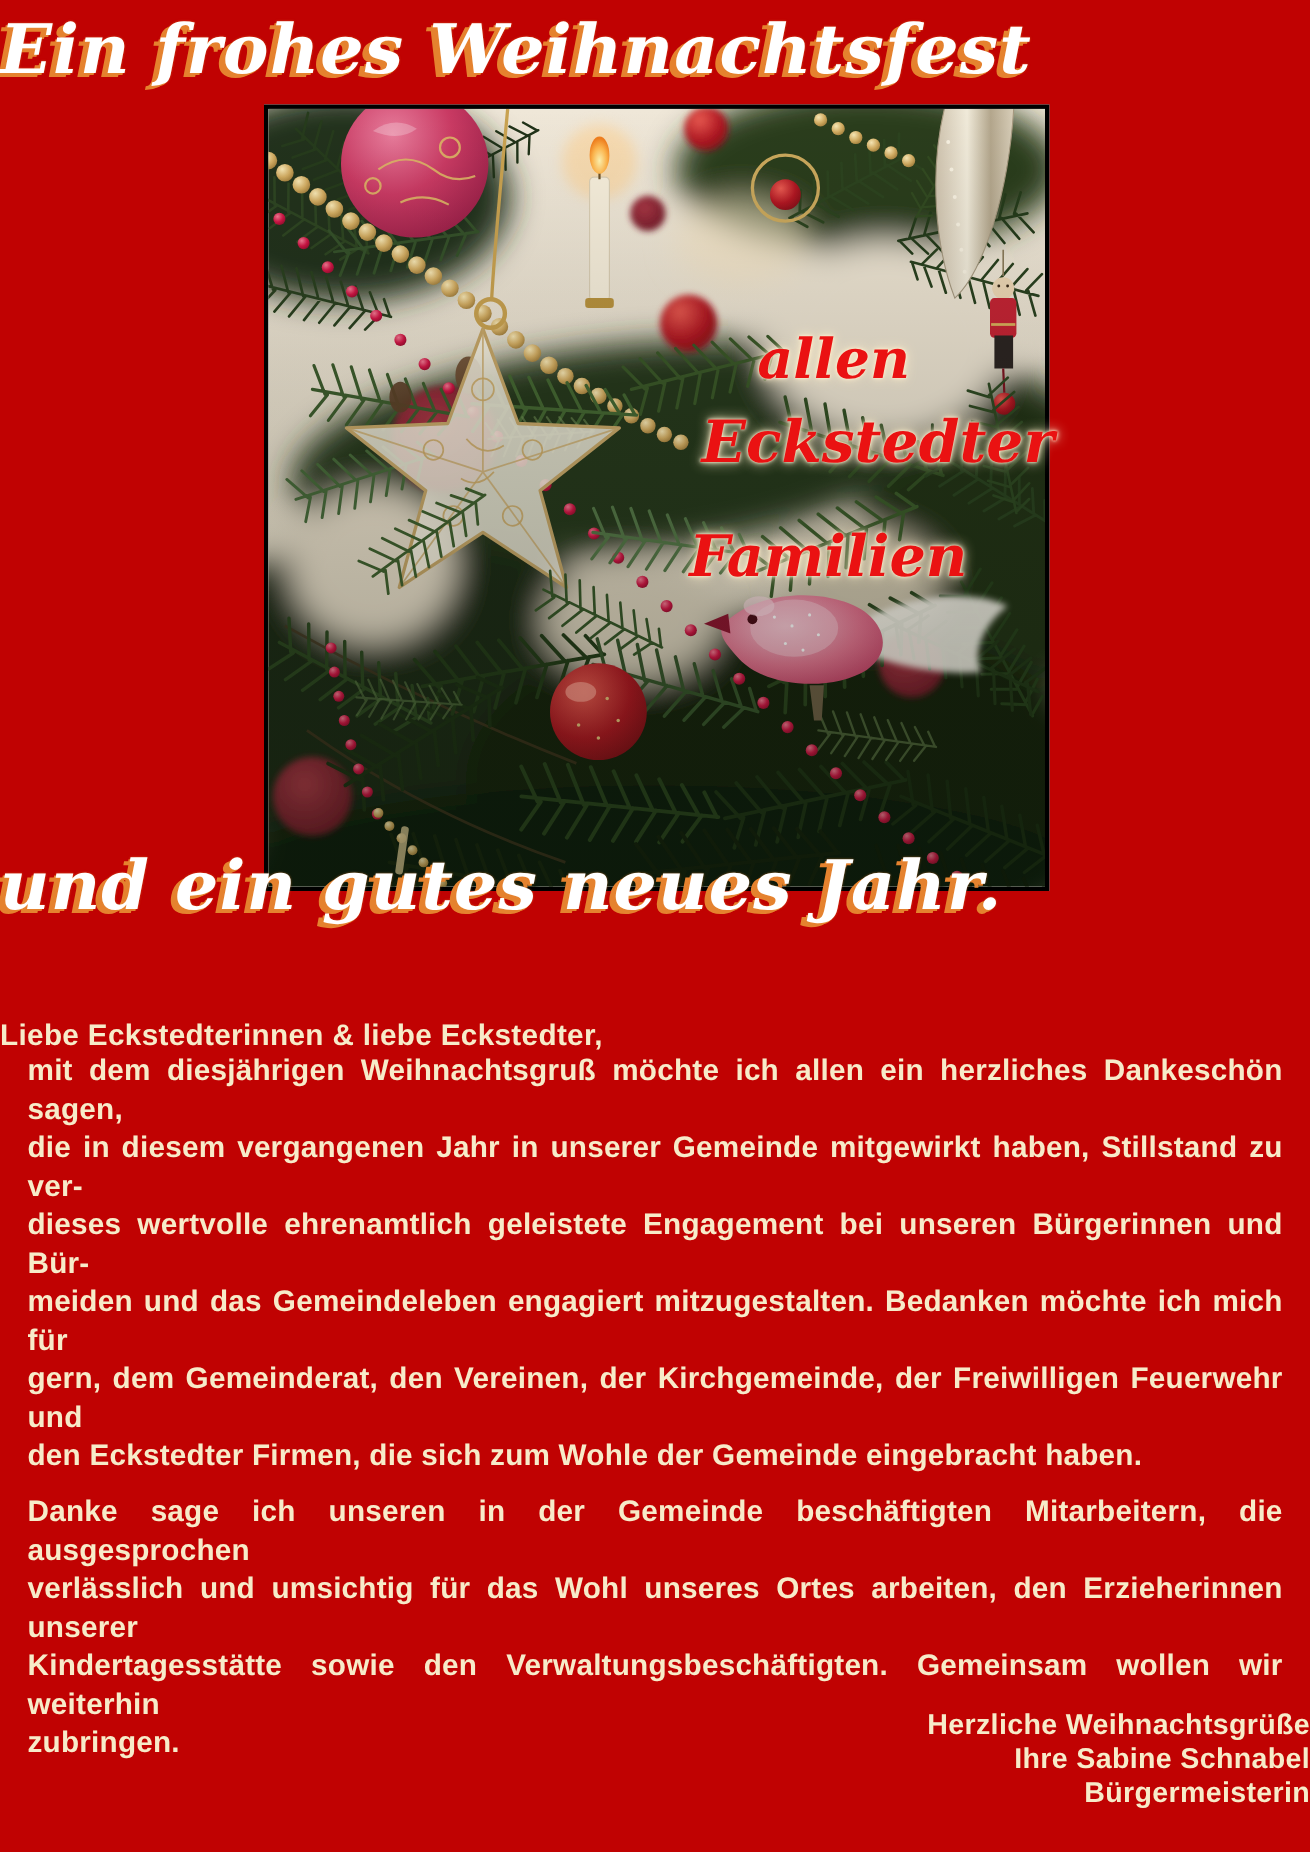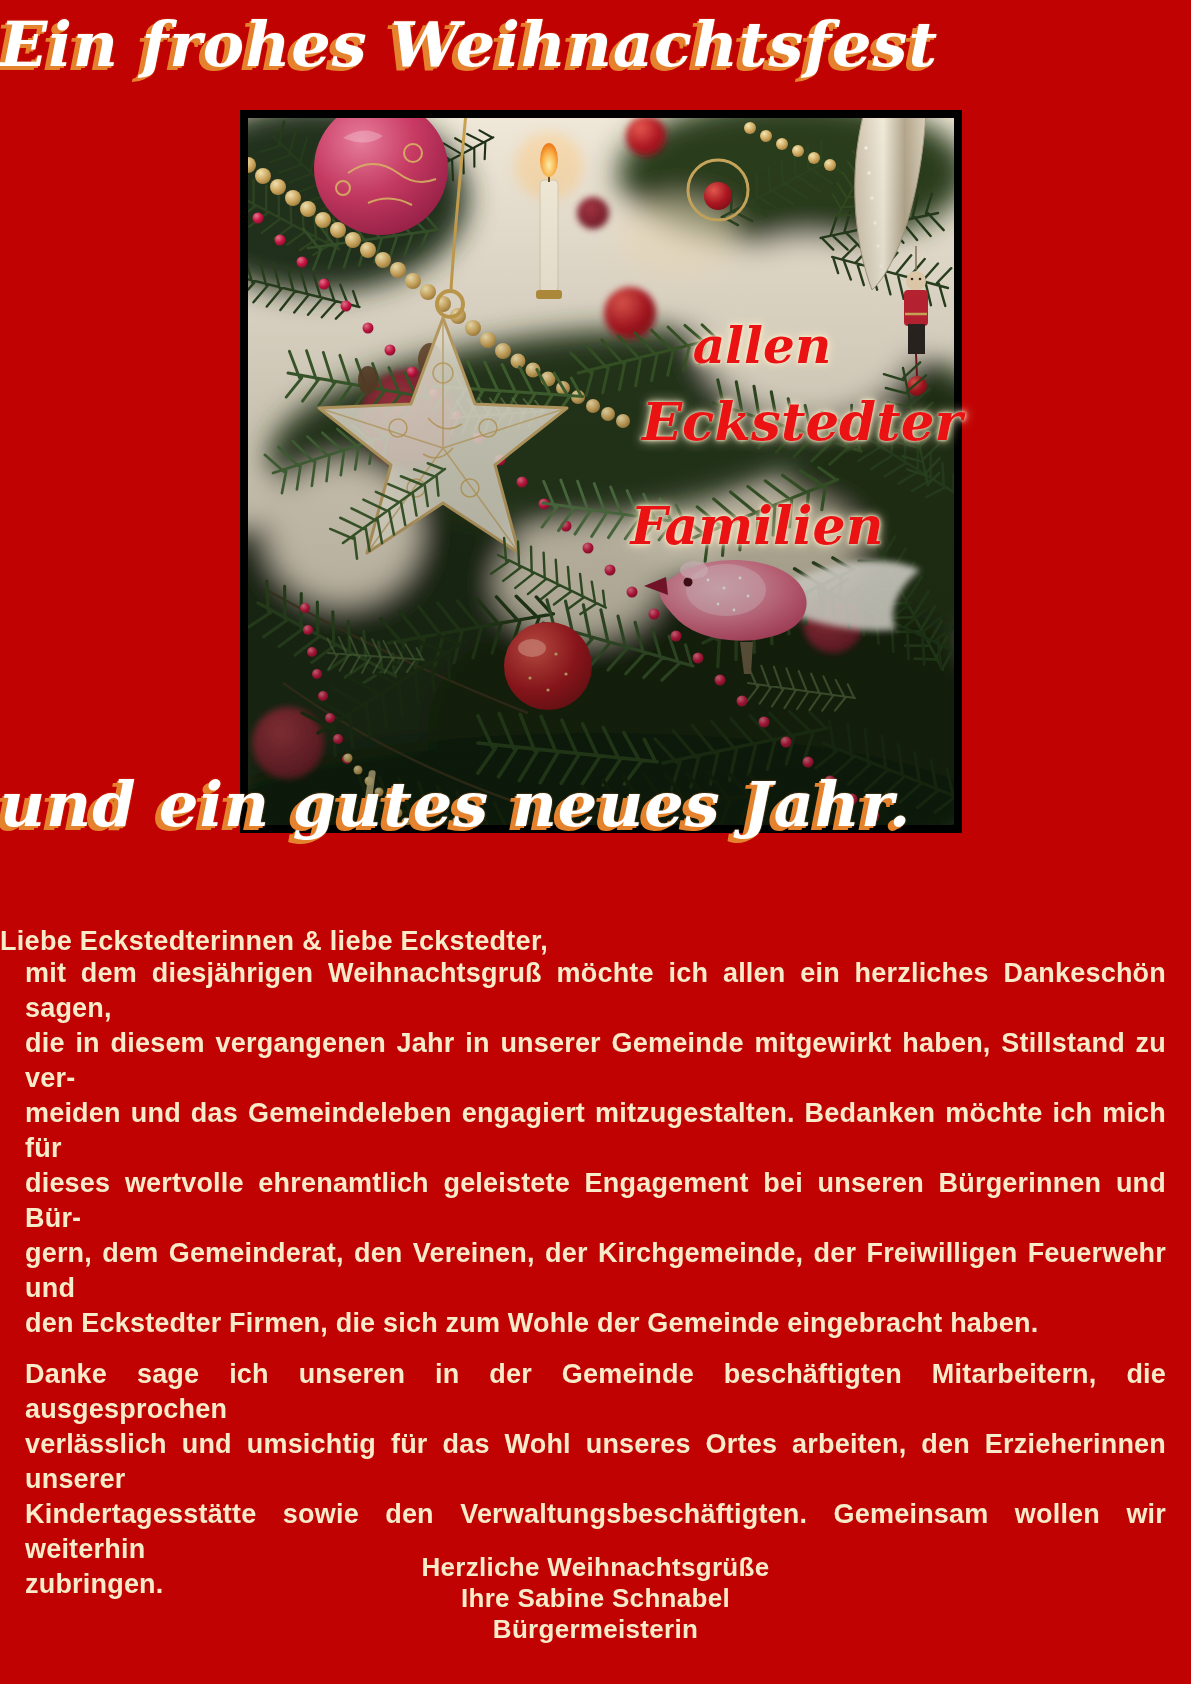--- a/index.html
+++ b/index.html
@@ -12,22 +12,22 @@
   .script-line{
     position:absolute;left:0;width:100%;margin:0;text-align:left;
     font-family:"DejaVu Serif",serif;font-style:italic;font-weight:bold;
     color:#ffffff;letter-spacing:1px;
     text-shadow:-6px 4px 0 #e5822e,-2px 2px 0 #e5822e,0 0 2px rgba(229,130,46,.65);
   }
   .title{top:8px;font-size:62px;}
   .subtitle{top:768px;font-size:62px;}
   
   .photo{
-    position:absolute;left:240px;top:110px;width:706px;height:707px;
-    border:8px solid #000000;background:#ffffff;
+    position:absolute;left:240px;top:95px;width:706px;height:707px;
+    border:4px solid #000000;background:#ffffff;
   }
   .photo svg{display:block;}
   .ov{
     position:absolute;transform:translateX(-50%);white-space:nowrap;
     font-family:"DejaVu Serif",serif;font-style:italic;font-weight:bold;
     color:#ea1212;
     text-shadow:0 0 12px rgba(255,238,200,.95),0 0 5px rgba(255,240,208,.95),0 0 2px rgba(255,246,220,.9);
   }
   .ov1{left:514px;top:198px;font-size:50px;}
   .ov2{left:512px;top:272px;font-size:53px;margin-left:42px;}
@@ -38,21 +38,21 @@
     font-size:27px;font-weight:bold;color:#f7ebc9;letter-spacing:.3px;
   }
   .body-text{
     position:absolute;top:956px;left:25px;width:1141px;
     font-size:27px;font-weight:bold;color:#f7ebc9;letter-spacing:.2px;
   }
   .para{margin:0 0 16px 0;}
   .tline{line-height:35px;text-align:justify;text-align-last:justify;}
   .tline.tlast{text-align-last:left;}
   .closing{
-    position:absolute;top:1552px;left:0;width:100%;text-align:center;
+    position:absolute;top:1552px;left:0;width:100%;text-align:right;
     font-size:26px;font-weight:bold;color:#f7ebc9;line-height:31px;letter-spacing:.3px;
   }
 </style>
 </head>
 <body>
 
 <div class="card">
 
   <h1 class="script-line title">Ein frohes Weihnachtsfest</h1>
 
@@ -397,22 +397,22 @@
   </div>
 
   <h2 class="script-line subtitle">und ein gutes neues Jahr.</h2>
 
   <p class="salutation">Liebe Eckstedterinnen &amp; liebe Eckstedter,</p>
 
   <div class="body-text">
     <div class="para">
         <div class="tline">mit dem diesjährigen Weihnachtsgruß möchte ich allen ein herzliches Dankeschön  sagen,</div>
         <div class="tline">die in diesem vergangenen Jahr in unserer Gemeinde mitgewirkt haben, Stillstand zu ver-</div>
+        <div class="tline">dieses wertvolle  ehrenamtlich geleistete Engagement bei unseren Bürgerinnen und Bür-</div>
         <div class="tline">meiden und das Gemeindeleben engagiert mitzugestalten. Bedanken möchte ich mich für</div>
-        <div class="tline">dieses wertvolle  ehrenamtlich geleistete Engagement bei unseren Bürgerinnen und Bür-</div>
         <div class="tline">gern, dem Gemeinderat, den Vereinen, der Kirchgemeinde, der Freiwilligen Feuerwehr und</div>
         <div class="tline tlast">den Eckstedter Firmen, die sich zum Wohle der Gemeinde eingebracht haben.</div>
       </div>
     <div class="para">
         <div class="tline">Danke sage ich unseren in der Gemeinde beschäftigten Mitarbeitern, die ausgesprochen</div>
         <div class="tline">verlässlich und umsichtig für das Wohl unseres Ortes arbeiten, den Erzieherinnen unserer</div>
         <div class="tline">Kindertagesstätte sowie den Verwaltungsbeschäftigten. Gemeinsam wollen wir weiterhin</div>
         <div class="tline tlast">zubringen.</div>
       </div>
 

